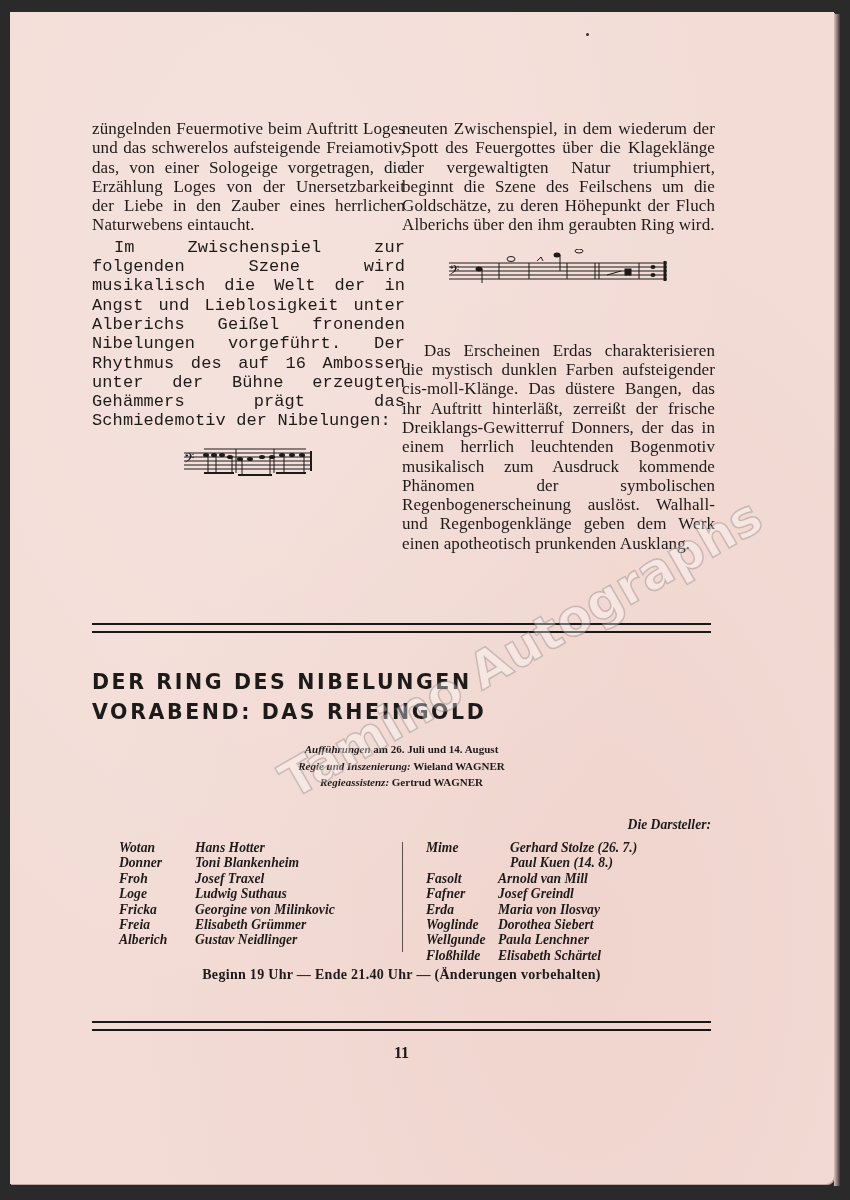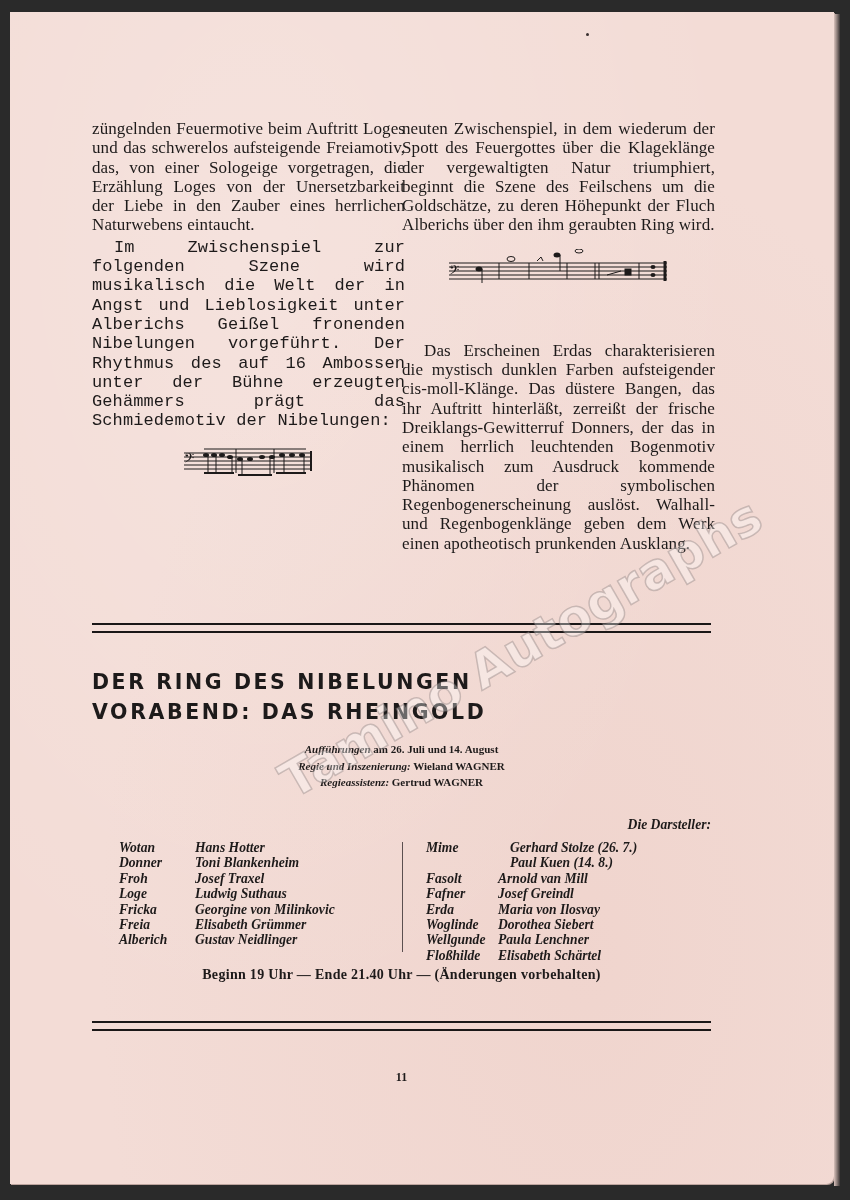--- a/index.html
+++ b/index.html
@@ -66,21 +66,21 @@
   .cast-right .role { width: 72px; }
   .cast-divider {
     position: absolute; left: 402px; top: 842px; width: 1px; height: 110px; background: #5b5050;
   }
   .times {
     position: absolute; left: 92px; top: 967px; width: 619px; text-align: center;
     font-size: 14px; font-weight: bold; letter-spacing: 0.3px;
   }
   .page-number {
     position: absolute; left: 92px; top: 1044px; width: 619px; text-align: center;
-    font-size: 12px; font-weight: bold; margin-top: 26px;
+    font-size: 16px; font-weight: bold;
   }
   .watermark {
     position: absolute; left: 270px; top: 760px;
     font-family: "DejaVu Sans", "Liberation Sans", sans-serif;
     font-weight: bold; font-size: 50px; color: rgba(255,255,255,0.35);
     -webkit-text-stroke: 1.5px rgba(120,110,110,0.35);
     transform: rotate(-30deg); transform-origin: left top;
     white-space: nowrap; pointer-events: none;
   }
   .speck { position: absolute; width: 3px; height: 3px; background: #3a3030; border-radius: 50%; }

